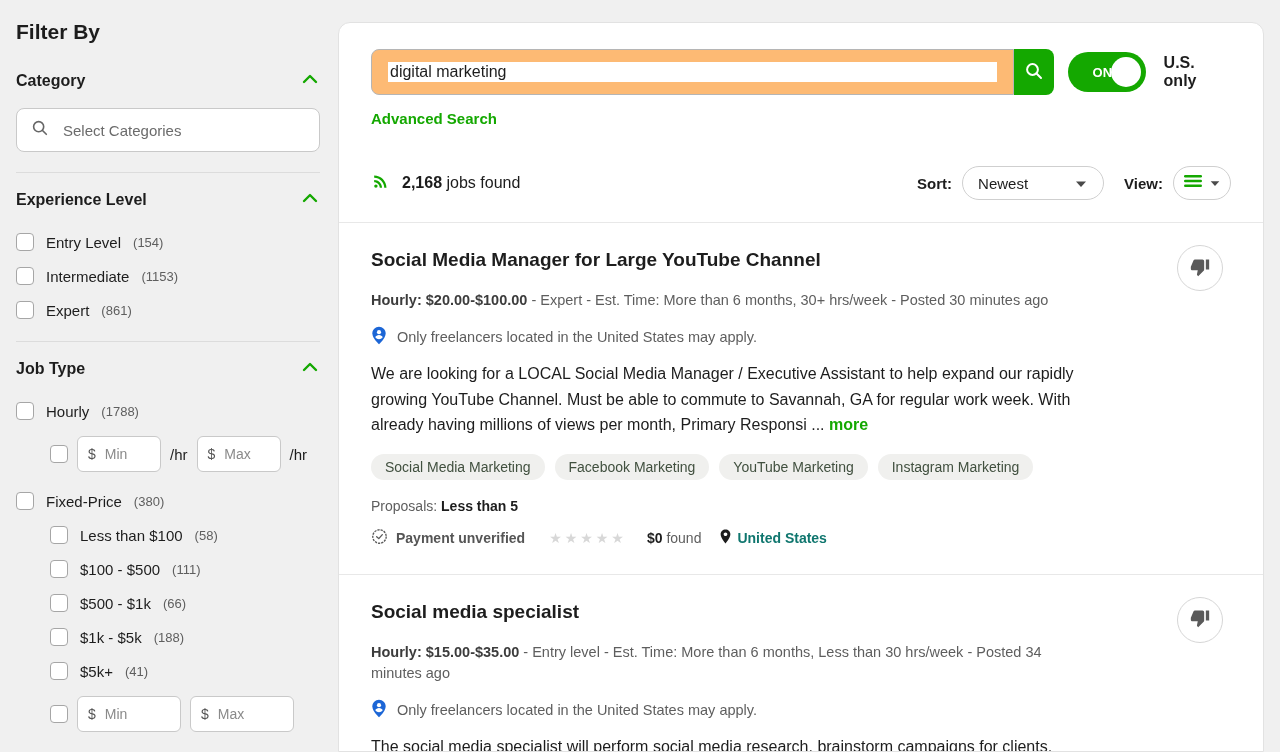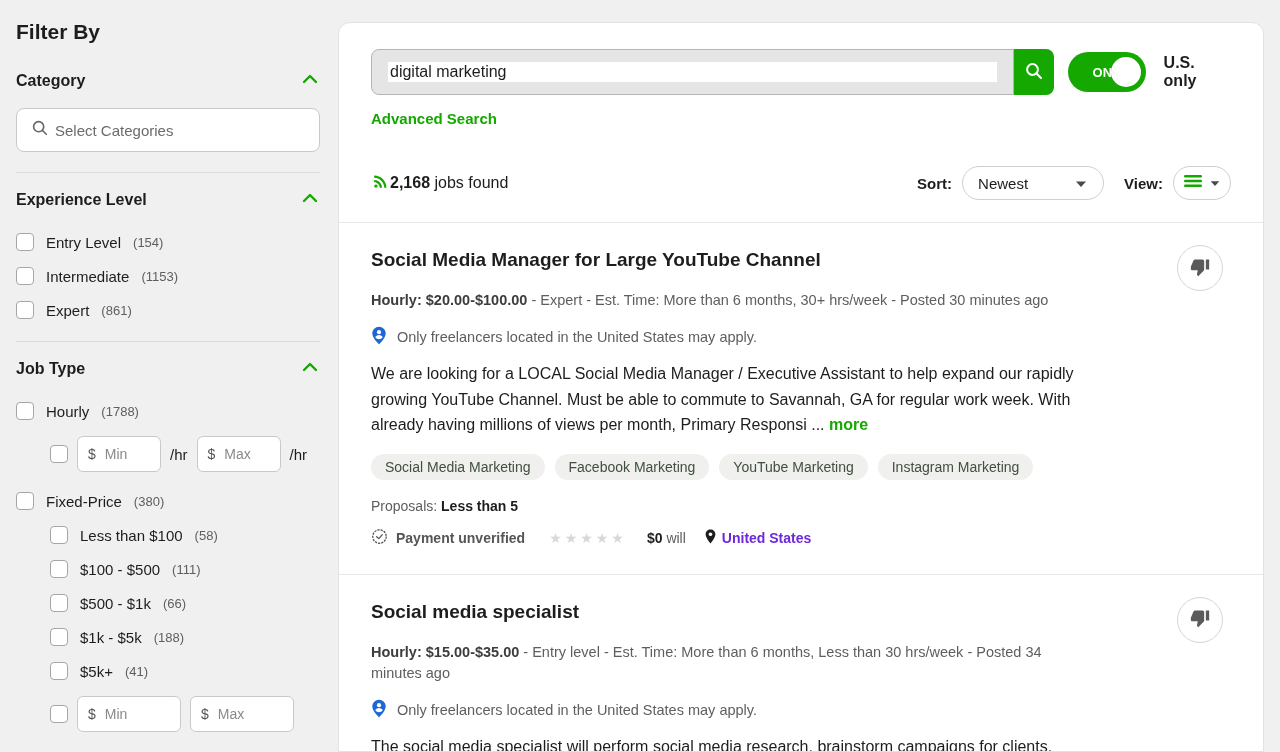--- a/index.html
+++ b/index.html
@@ -8,21 +8,21 @@
     width:1280px; height:752px; overflow:hidden; position:relative;
     background:#f0f0f0; color:#1d1d1d;
     font-family:"Liberation Sans", sans-serif;
   }
   
   .sidebar { position:absolute; left:0; top:0; width:338px; padding:20px 18px 0 16px; }
   .filter-title { font-size:21px; font-weight:700; margin:0 0 26px; }
   .section-head { display:flex; justify-content:space-between; align-items:center; margin:16px 0 0; }
   .section-title { font-size:16px; font-weight:700; }
   .chev { flex:none; }
-  .cat-input { display:flex; align-items:center; gap:4px; background:#fff; border:1px solid #c9c9c9;
+  .cat-input { display:flex; align-items:center; gap:12px; background:#fff; border:1px solid #c9c9c9;
     border-radius:8px; height:44px; padding:0 14px; margin:16px 0 20px; }
   .cat-input input { border:none; outline:none; width:100%; font-size:15px; color:#333; background:transparent; }
   .cat-input input::placeholder { color:#6b6b6b; }
   .side-divider { border:none; border-top:1px solid #dcdcdc; margin:0; }
   .cbrow { display:flex; align-items:center; gap:12px; margin:0 0 16px; font-size:15px; }
   .cbrow.first { margin-top:22px; }
   .cb { width:18px; height:18px; border:1.5px solid #a6a6a6; border-radius:4px; background:#fff; flex:none; cursor:pointer; }
   .count { color:#5e5e5e; font-size:13px; }
   .sub { margin-left:34px; }
   .rangerow { display:flex; align-items:center; gap:9px; margin:4px 0 20px 34px; }
@@ -32,33 +32,33 @@
   .cur { color:#555; font-size:14px; }
   .minmax input { border:none; outline:none; width:100%; font-size:14px; color:#333; background:transparent; }
   .minmax input::placeholder { color:#8a8a8a; }
   .unit { font-size:15px; color:#1d1d1d; }
 
   
   .main { position:absolute; left:338px; top:22px; width:926px; height:730px; background:#fff;
     border:1px solid #e2e2e2; border-radius:12px 12px 0 0; overflow:hidden; }
   .searchrow { display:flex; align-items:center; margin:26px 32px 0; }
   .searchbox { width:652px; height:46px; border:1px solid #b5b5b5; border-radius:8px 0 0 8px;
-    display:flex; align-items:center; padding:0 16px; background:#e5e5e5; }
+    display:flex; align-items:center; padding:0 16px; background:#fdba74; }
   .searchbox input { border:none; outline:none; width:100%; font-size:16px; color:#1d1d1d; }
   .searchbtn { width:40px; height:46px; background:#14a800; border:none; border-radius:0 8px 8px 0;
     display:flex; align-items:center; justify-content:center; cursor:pointer; flex:none; }
   .toggle { margin-left:14px; width:78px; height:40px; border-radius:20px; background:#14a800;
     position:relative; display:flex; align-items:center; cursor:pointer; flex:none; }
   .toggle-on { color:#fff; font-weight:700; font-size:13px; margin-left:13px;padding-left:12px; }
   .knob { position:absolute; right:5px; top:5px; width:30px; height:30px; background:#fff; border-radius:50%; }
   .usonly { margin-left:18px; font-size:16px; color:#1d1d1d;font-weight:bold; }
   .advrow { margin:15px 32px 0; }
   .adv { font-size:15px; font-weight:700; color:#14a800; text-decoration:none; cursor:pointer; }
   .resultsrow { display:flex; align-items:center; margin:38px 32px 0; }
-  .found { display:flex; align-items:center; font-size:16px; color:#1d1d1d; }
+  .found { display:flex; align-items:center; gap:12px; font-size:16px; color:#1d1d1d; }
   .found b { font-weight:700; }
   .flexspace { flex:1; }
   .sortlabel,.viewlabel { font-size:15px; font-weight:700; margin-right:10px; }
   .viewlabel { margin-left:20px; }
   .dropdown { width:142px; height:34px; border:1px solid #cfcfcf; border-radius:17px; background:#fff;
     display:flex; align-items:center; justify-content:space-between; padding:7px 15px; font-size:15px; cursor:pointer; }
   .viewpill { width:58px; height:34px; border:1px solid #cfcfcf; border-radius:17px; background:#fff;
     display:flex; align-items:center; justify-content:center; gap:7px; cursor:pointer; }
   .divider { border:none; border-top:1px solid #e8e8e8; margin:22px 0 0; }
   .job { position:relative; padding:26px 32px 0; }
@@ -72,21 +72,21 @@
   .more { color:#14a800; font-weight:700; cursor:pointer; }
   .tags { display:flex; gap:10px; margin-top:16px; }
   .tag { background:#f0f0ee; border-radius:14px; padding:5px 14px; font-size:14px; color:#41503f; white-space:nowrap; }
   .proposals { margin-top:18px; font-size:14px; color:#5e5e5e; }
   .proposals b { color:#1d1d1d; font-weight:700; }
   .clientrow { display:flex; align-items:center; margin-top:13px; font-size:14px; padding-bottom:26px; }
   .payment { display:flex; align-items:center; gap:8px; color:#555; font-weight:600; }
   .stars { color:#d8d8d8; font-size:14px; letter-spacing:3px; margin-left:24px; }
   .spent { margin-left:20px; color:#5e5e5e; }
   .spent b { color:#1d1d1d; }
-  .loc { display:flex; align-items:center; gap:5px; margin-left:18px; color:#6d28d9; font-weight:600; }
+  .loc { display:flex; align-items:center; gap:5px; margin-left:18px; color:#0f766e; font-weight:600; }
 </style>
 </head>
 <body>
 
 <aside class="sidebar">
   <h1 class="filter-title">Filter By</h1>
 
   <div class="section-head">
     <span class="section-title">Category</span>
     <span class="chev">
@@ -306,21 +306,21 @@
       <span class="payment">
         <span>
           <svg width="17" height="17" viewBox="0 0 24 24">
               <circle cx="12" cy="12" r="9.5" fill="none" stroke="#5a5a5a" stroke-width="1.9" stroke-dasharray="3.2 1.4"></circle>
               <polyline points="8,12.2 11,15 16,9.4" fill="none" stroke="#5a5a5a" stroke-width="1.9" stroke-linecap="round" stroke-linejoin="round"></polyline>
             </svg>
         </span>
         <span>Payment unverified</span>
       </span>
       <span class="stars">★★★★★</span>
-      <span class="spent"><b>$0</b><span> will</span></span>
+      <span class="spent"><b>$0</b><span> found</span></span>
       <span class="loc">
         <span>
           <svg width="13" height="17" viewBox="0 0 24 28">
               <path d="M12 1C6.9 1 3 4.9 3 10c0 6.8 9 17 9 17s9-10.2 9-17c0-5.1-3.9-9-9-9zm0 12.3c-1.9 0-3.4-1.5-3.4-3.4S10.1 6.5 12 6.5s3.4 1.5 3.4 3.4-1.5 3.4-3.4 3.4z" fill="#1d1d1d"></path>
             </svg>
         </span>
         <span>United States</span>
       </span>
     </div>
   </article>

